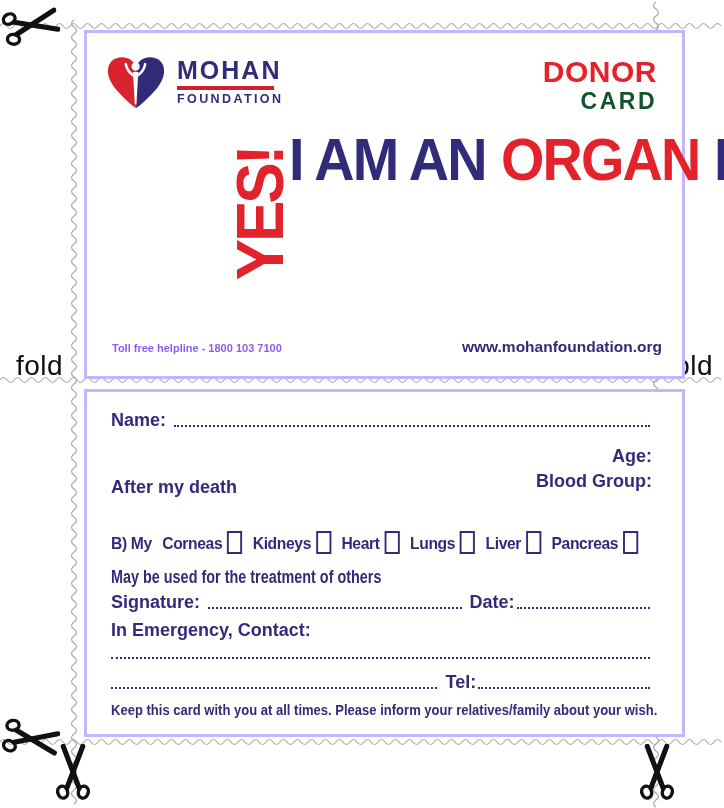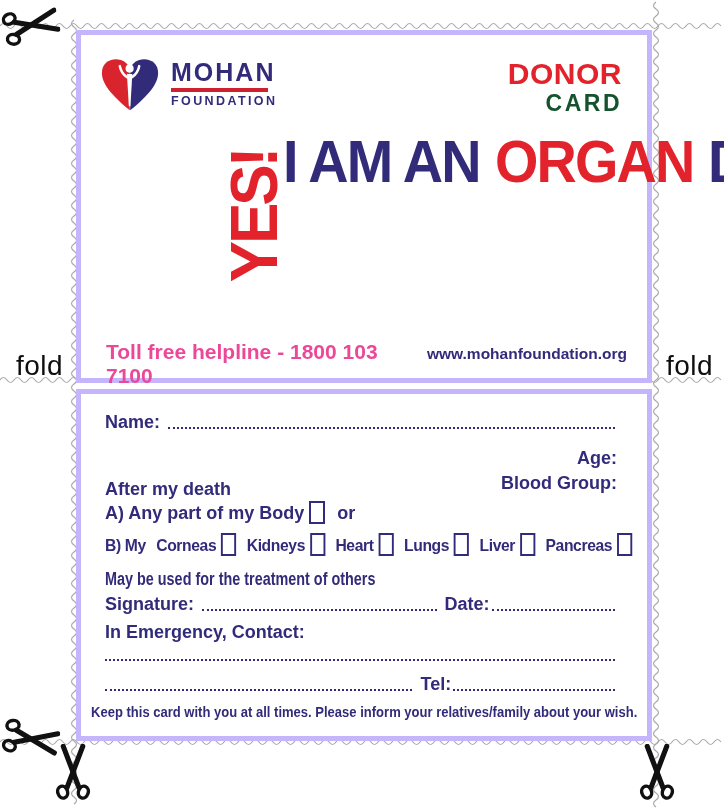--- a/index.html
+++ b/index.html
@@ -22,22 +22,22 @@
   .sc-bl-v { left:45px;  top:752px; transform:rotate(-90deg); }
   .sc-br-v { left:629px; top:752px; transform:rotate(-90deg); }
 
   
   .fold-label { position:absolute; font-size:28px; color:#0e0e0e; line-height:1;
                 letter-spacing:0.5px; }
   .fold-left  { left:16px;  top:352px; }
   .fold-right { left:666px; top:352px; }
 
   
-  .card { position:absolute; left:76px; width:566px; background:#fff;
-          border:5px solid #c4b5fd; }
+  .card { position:absolute; left:84px; width:566px; background:#fff;
+          border:3px solid #c4b5fd;padding-left:29px; }
   .card-front { top:30px;  height:343px; }
   .card-back  { top:389px; height:342px; }
 
   
   .logo-row { position:absolute; left:18px; top:22px; display:flex; align-items:flex-start; }
   .logo-heart { width:62px; height:58px; }
   .logo-text { margin-left:10px; margin-top:3px; }
   .logo-name { color:#322b79; font-weight:bold; font-size:25px; letter-spacing:2px; line-height:1; }
   .logo-bar  { width:97px; height:4px; background:#cf2030; margin:3px 0 3px 0; }
   .logo-sub  { color:#322b79; font-weight:bold; font-size:12.5px; letter-spacing:2.4px; line-height:1; }
@@ -55,21 +55,21 @@
          color:#e2232b; font-weight:bold; font-size:62px; letter-spacing:-3px; white-space:nowrap; }
   .hl-lines { display:flex; }
   .hl { font-weight:bold; font-size:60px; line-height:51px; letter-spacing:-2px;
         transform:scaleX(0.93); transform-origin:left center; white-space:nowrap; }
   .hl-navy { color:#322b79; }
   .hl-red  { color:#e2232b; }
 
   
   .front-footer { position:absolute; left:25px; right:20px; top:305px;
                   display:flex; justify-content:space-between; align-items:baseline; }
-  .helpline { color:#ec4899; font-weight:bold; font-size:21px; }
+  .helpline { color:#8b5cf6; font-weight:bold; font-size:11px; }
   .website  { color:#322b79; font-weight:bold; font-size:15.5px; }
 
   
   .row { position:absolute; left:24px; right:30px; display:flex; align-items:flex-end;
          color:#322b79; font-weight:bold; font-size:18px; line-height:20px; white-space:nowrap; }
   .dots { flex:1 1 0; border-bottom:2.2px dotted #322b79; margin:0 2px 3px 8px; }
   .dots-tight { margin-left:2px; }
   .lbl { flex:0 0 auto; }
   .checkbox { flex:0 0 auto; display:inline-block; width:12px; height:19px;
               border:2px solid #322b79; margin:0 0 0 5px; vertical-align:-4px; }
@@ -190,25 +190,20 @@
       <span class="lbl">Age:</span>
       <span class="dots"></span>
       <span class="lbl" style="margin-left:7px">Blood Group:</span>
       <span class="dots"></span>
     </div>
 
     <div class="row row-afterdeath">
       <span class="lbl">After my death</span>
     </div>
 
-    <div class="row row-a">
-      <span class="lbl">A) Any part of my Body</span>
-      <span class="checkbox"></span>
-      <span class="lbl or">or</span>
-    </div>
 
     <div class="row row-b">
       <span class="lbl">B) My</span>
       <span class="lbl organ">Corneas</span>
         <span class="checkbox"></span>
       <span class="lbl organ">Kidneys</span>
         <span class="checkbox"></span>
       <span class="lbl organ">Heart</span>
         <span class="checkbox"></span>
       <span class="lbl organ">Lungs</span>

